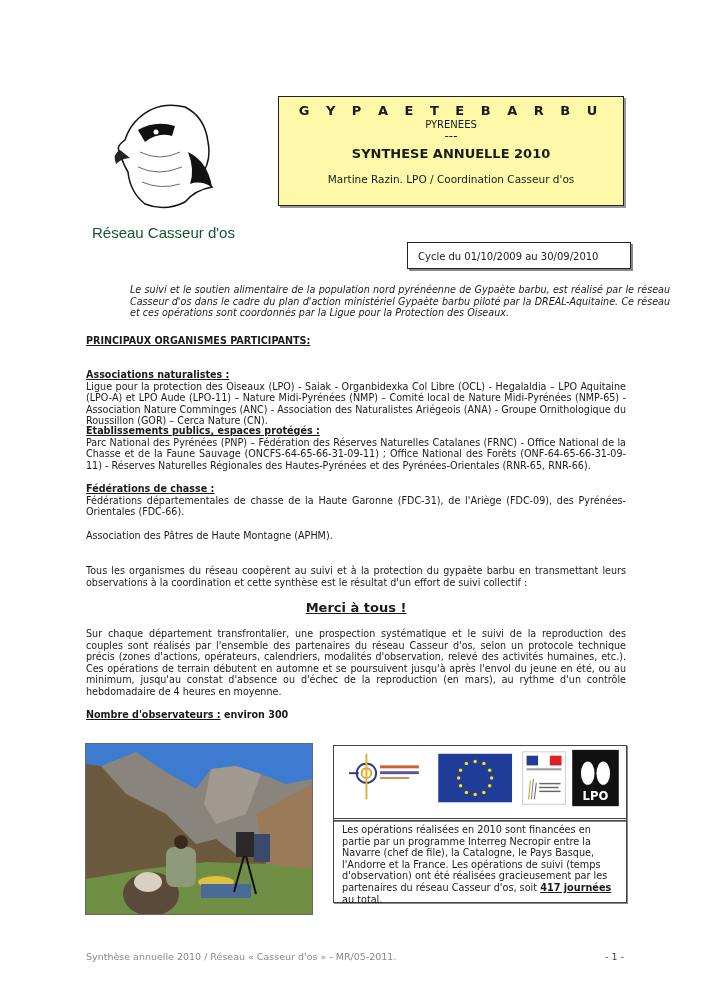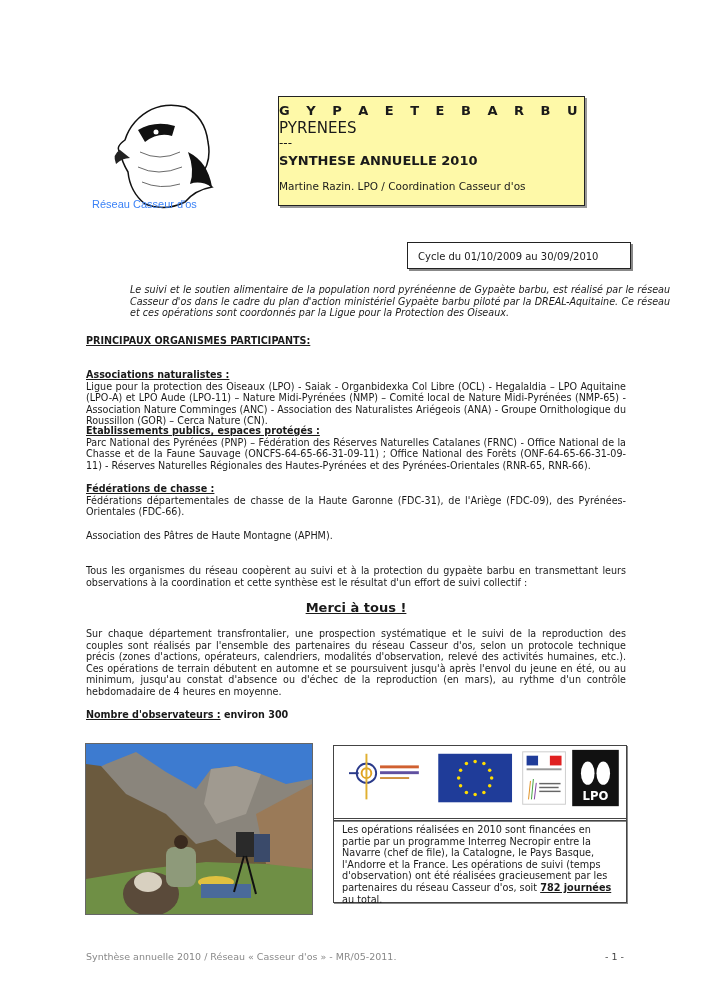--- a/index.html
+++ b/index.html
@@ -1,26 +1,26 @@
 <!DOCTYPE html>
 <html><head>
 <meta charset="utf-8">
 <style>
   html, body { margin: 0; padding: 0; background: #ffffff; }
   body { width: 709px; height: 1000px; position: relative; overflow: hidden;
          font-family: "DejaVu Sans", "Liberation Sans", sans-serif; color: #1a1a1a; }
   .abs { position: absolute; }
   .logo { left: 92px; top: 92px; width: 150px; height: 145px; }
   .logo svg { width: 120px; height: 120px; position: absolute; left: 8px; top: 0; }
-  .logo-caption { position: absolute; left: 0; top: 106px; font-size: 11px; color: #3b82f6;
+  .logo-caption { position: absolute; left: 0; top: 132px; font-size: 15px; color: #14532d;
                   font-family: "Liberation Sans", sans-serif; white-space: nowrap; }
-  .title-box { left: 278px; top: 96px; width: 307px; height: 110px; background: #fef9a8;
-               border: 1.5px solid #222; box-shadow: 2px 2px 0 #999; text-align: left; box-sizing: border-box; }
+  .title-box { left: 278px; top: 96px; width: 346px; height: 110px; background: #fef9a8;
+               border: 1.5px solid #222; box-shadow: 2px 2px 0 #999; text-align: center; box-sizing: border-box; }
   .t1 { font-weight: bold; font-size: 13px; letter-spacing: 6px; margin-top: 6px; font-family: "DejaVu Sans", sans-serif; }
-  .t2 { font-size: 15px; margin-top: 1px; }
+  .t2 { font-size: 10px; margin-top: 1px; }
   .t3 { font-size: 12px; margin-top: 0px; line-height: 12px; }
   .t4 { font-weight: bold; font-size: 13px; margin-top: 4px; }
   .t5 { font-size: 10.5px; margin-top: 12px; }
   .cycle-box { left: 363px; top: 242px; width: 224px; height: 27px; border: 1.2px solid #222;
                box-shadow: 2px 2px 0 #888; font-size: 10px; line-height: 27px; padding-left: 10px; box-sizing: border-box; margin-left: 44px; }
   .text { left: 86px; width: 540px; font-size: 9.6px; line-height: 11.6px; text-align: justify; }
   .intro { top: 284px; font-style: italic; margin-left: 44px; }
   .h-main { top: 335px; font-weight: bold; text-decoration: underline; }
   .sub { font-weight: bold; text-decoration: underline; }
   .merci { left: 86px; width: 540px; top: 600px; text-align: center; font-weight: bold; font-size: 13px; text-decoration: underline; }
@@ -152,17 +152,17 @@
     <g>
       <rect x="242" y="4" width="48" height="58" fill="#111"></rect>
       <ellipse cx="258" cy="28" rx="7" ry="12" fill="#fff"></ellipse>
       <ellipse cx="274" cy="28" rx="7" ry="12" fill="#fff"></ellipse>
       <text x="266" y="56" font-size="12" font-weight="bold" fill="#fff" text-anchor="middle" font-family="DejaVu Sans, sans-serif">LPO</text>
     </g>
   </svg>
 </div>
 
 <div class="abs fund-box">
-  <span>Les opérations réalisées en 2010 sont financées en partie par un programme Interreg Necropir entre la Navarre (chef de file), la Catalogne, le Pays Basque, l'Andorre et la France. Les opérations de suivi (temps d'observation) ont été réalisées gracieusement par les partenaires du réseau Casseur d'os, soit </span><b style="text-decoration:underline;">782 journées</b><span> au total.</span>
+  <span>Les opérations réalisées en 2010 sont financées en partie par un programme Interreg Necropir entre la Navarre (chef de file), la Catalogne, le Pays Basque, l'Andorre et la France. Les opérations de suivi (temps d'observation) ont été réalisées gracieusement par les partenaires du réseau Casseur d'os, soit </span><b style="text-decoration:underline;">417 journées</b><span> au total.</span>
 </div>
 
 <div class="abs footer">Synthèse annuelle 2010 / Réseau « Casseur d'os » - MR/05-2011.</div>
 <div class="abs pagenum">- 1 -</div>
 
 </body></html>

